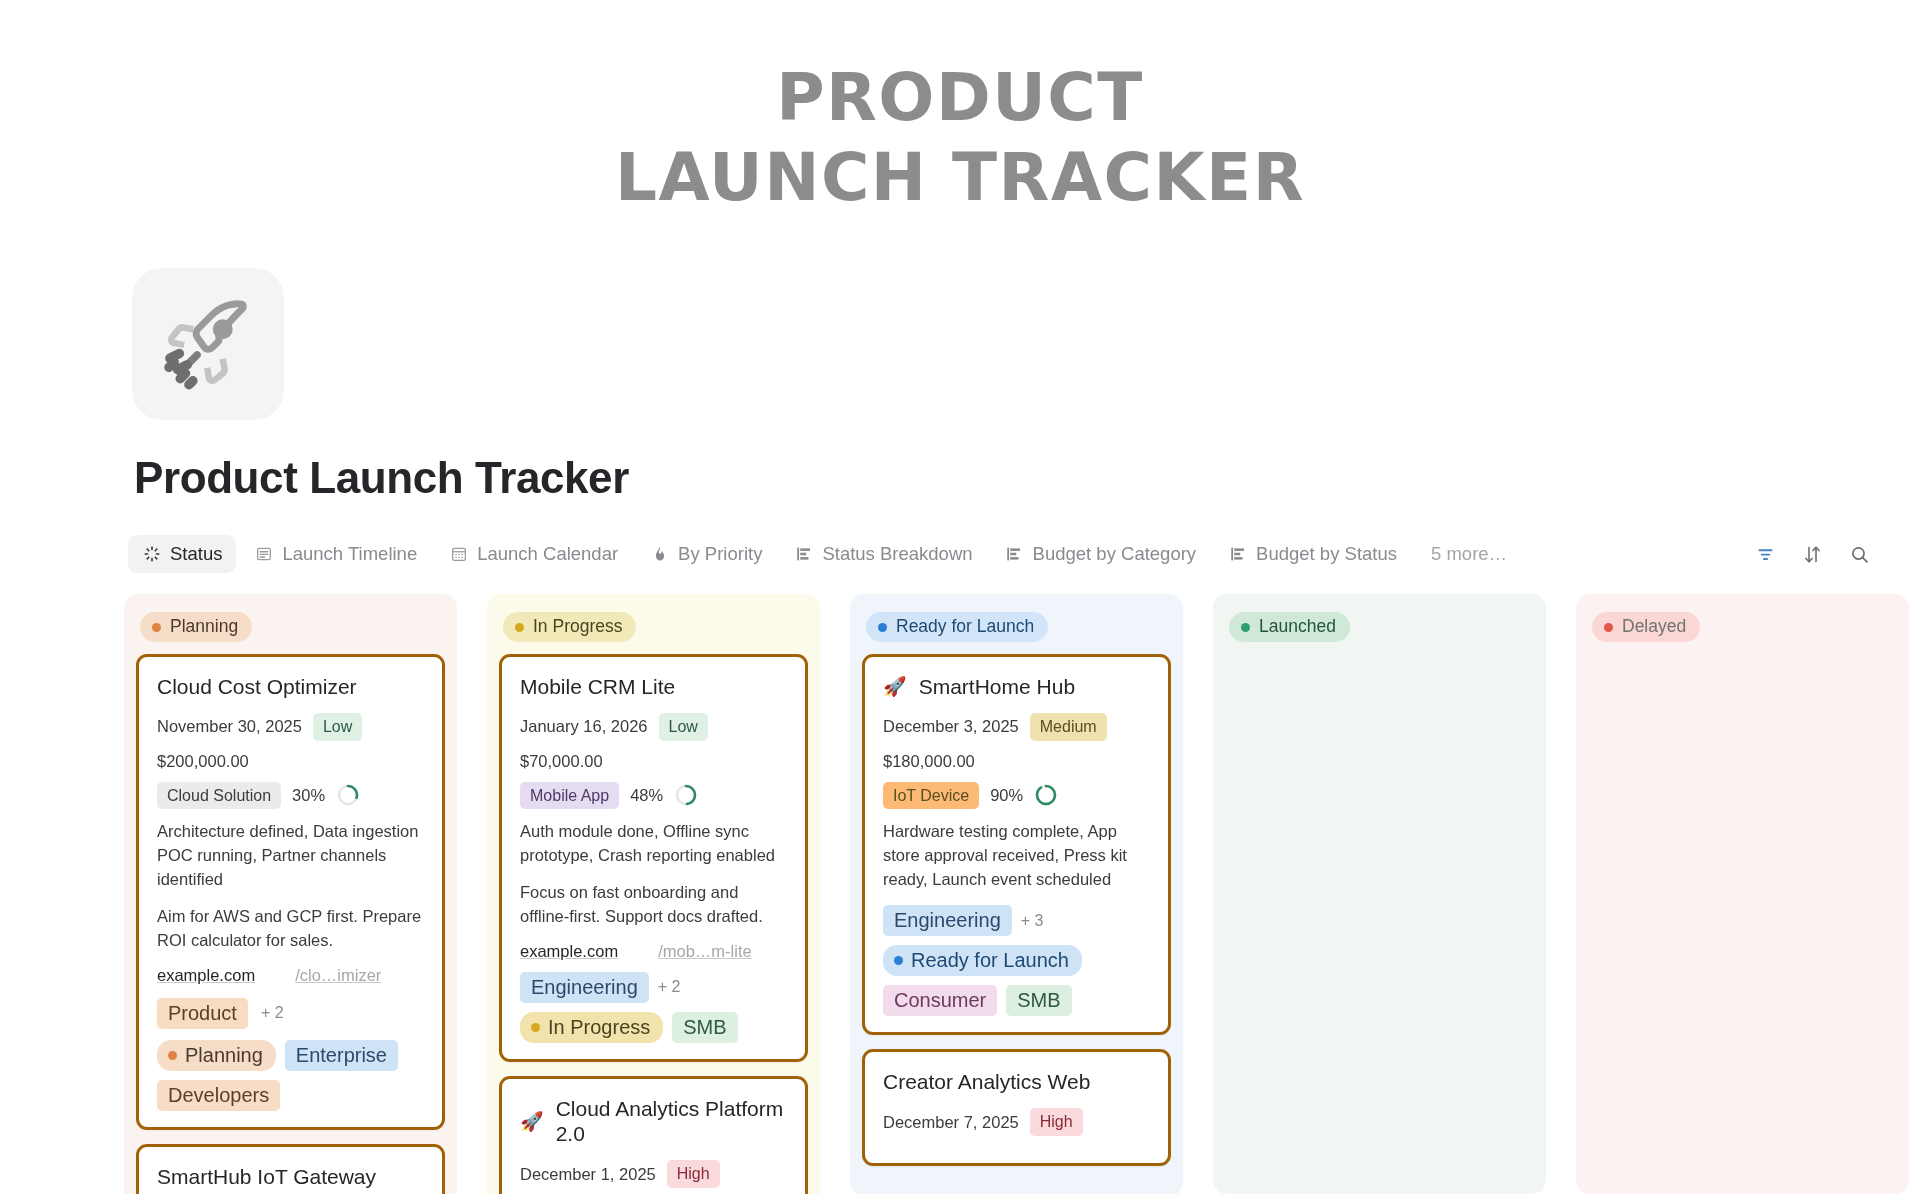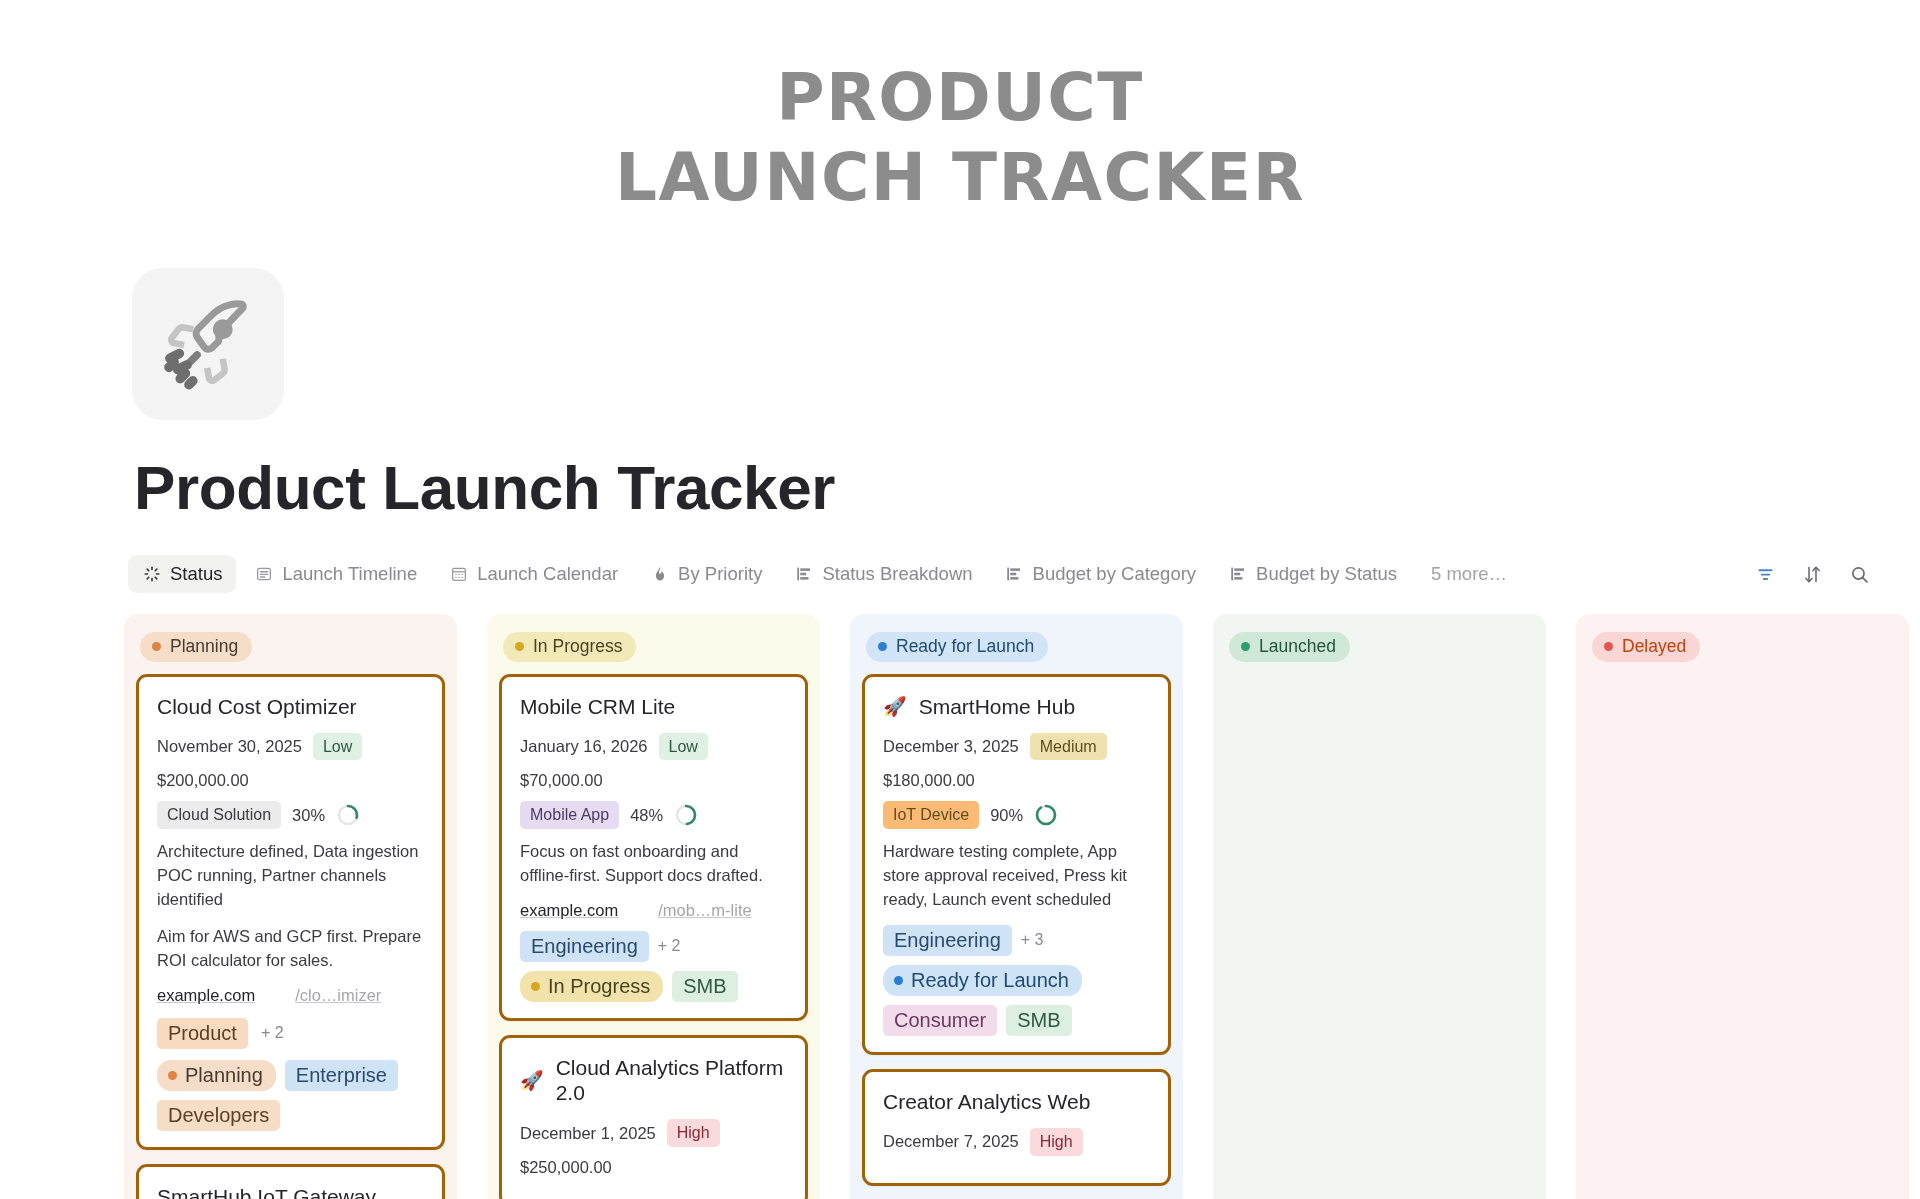--- a/index.html
+++ b/index.html
@@ -36,21 +36,21 @@
   
   .doc-head { padding: 0 0 0 132px; }
   .app-icon {
     width: 152px; height: 152px;
     border-radius: 30px;
     background: #f4f4f4;
     display: flex; align-items: center; justify-content: center;
     margin-bottom: 34px;
   }
   .page-title {
-    font-size: 62px;
+    font-size: 44px;
     font-weight: 700;
     color: #26262a;
     letter-spacing: -0.4px;
     margin: 0 0 28px 2px;
     line-height: 1.1;
   }
 
   
   .tabbar {
     display: flex;
@@ -365,20 +365,21 @@
           <span>$70,000.00</span>
         </div>
         <div class="meta-row">
           <span class="pill" style="background:#e6dcf2;color:#4b3a66">Mobile App</span>
           <span>48%</span>
           <svg class="ring" width="24" height="24" viewBox="0 0 24 24">
             <circle cx="12" cy="12" r="9" fill="none" stroke="#e6e6e6" stroke-width="2.6"></circle>
             <circle cx="12" cy="12" r="9" fill="none" stroke="#2e8b62" stroke-width="2.6" stroke-linecap="round" stroke-dasharray="56.55" stroke-dashoffset="29.41" transform="rotate(-90 12 12)"></circle>
           </svg>
         </div>
+        <div class="desc">Auth module done, Offline sync prototype, Crash reporting enabled</div>
         <div class="desc">Focus on fast onboarding and offline-first. Support docs drafted.</div>
         <div class="link-row">
           <a class="link-url">example.com<span class="muted">/mob…m-lite</span></a>
         </div>
         <div class="tag-row">
           <span class="tag" style="background:#cfe3f7;color:#2a4a6b"><span>Engineering</span></span>
           <span class="plus" style="color:#8a8a90">+ 2</span>
           <span class="tag round" style="background:#f2e3ad;color:#4a4320">
             <i class="dot" style="background:#d6a820"></i>
             <span>In Progress</span>
@@ -443,18 +444,18 @@
         </div>
       </div>
     </div>
     <div class="column" style="background: rgb(242, 246, 243);">
       <div class="col-header"><span class="col-chip" style="background:#cfe8d8;color:#24553c">
           <i class="dot" style="background:#2e9e6b"></i>
           <span>Launched</span>
         </span></div>
     </div>
     <div class="column" style="background: rgb(252, 242, 241);">
-      <div class="col-header"><span class="col-chip" style="background:#fad6d4;color:#c2410c">
+      <div class="col-header"><span class="col-chip" style="background:#fad6d4;color:#737373">
           <i class="dot" style="background:#e0564c"></i>
           <span>Delayed</span>
         </span></div>
     </div>
   </div>
 
 </body></html>

